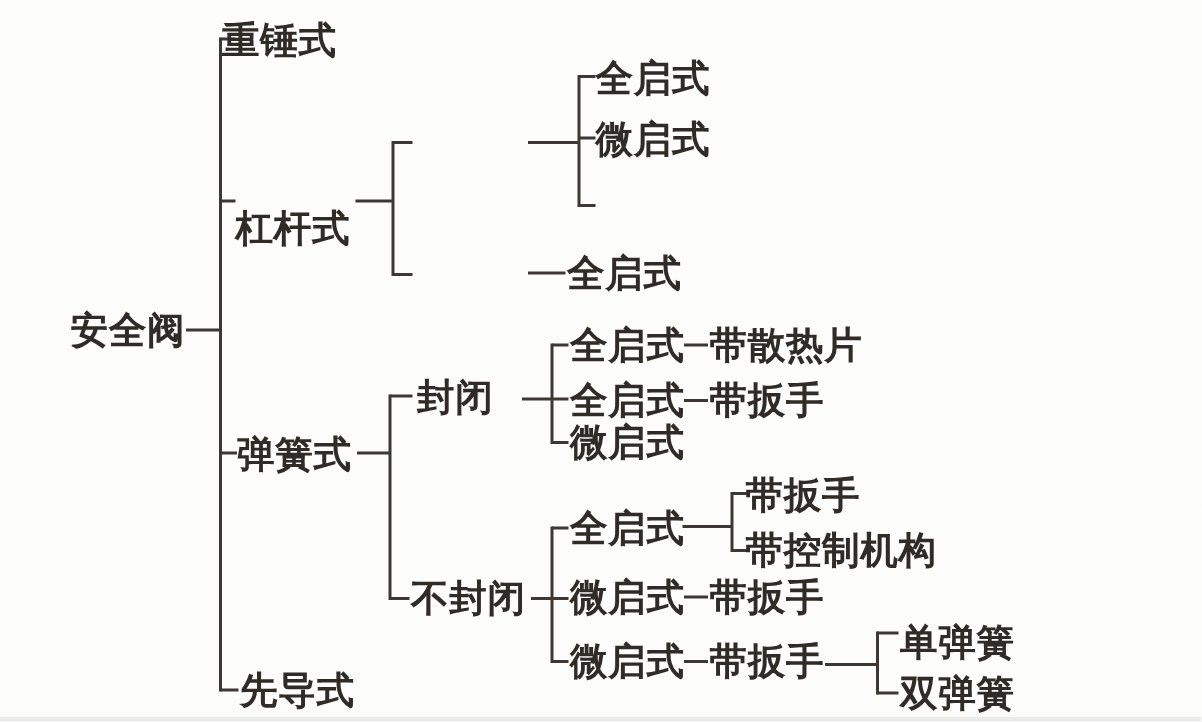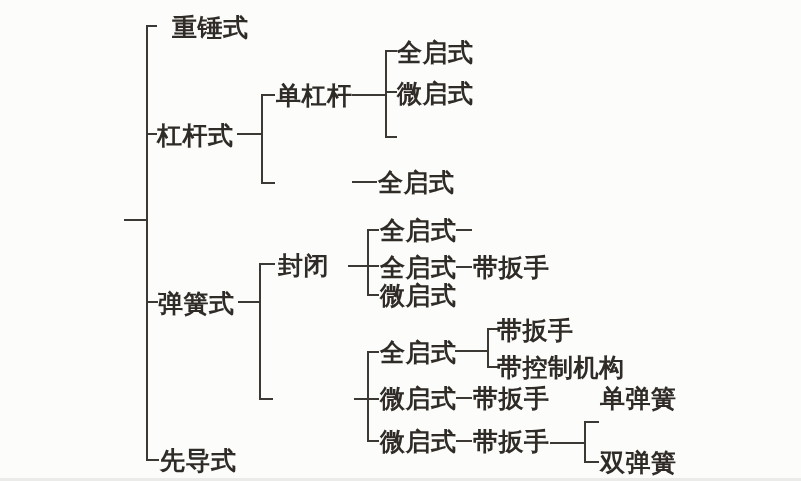--- a/index.html
+++ b/index.html
@@ -27,66 +27,68 @@
   .scan-edge-bottom {
     position:absolute; left:0; bottom:0; width:801px; height:3px;
     background:#ebebe9;
   }
 </style>
 </head>
 <body>
 
 <div class="stage">
 
+  <span class="node" style="left:47px;top:220px">安全阀</span>
   <div class="hl" style="left:124px;top:219px;width:24px"></div>
   <div class="vl" style="left:146px;top:25px;height:436px"></div>
 
   <div class="hl" style="left:147px;top:25px;width:10px"></div>
   <div class="hl" style="left:147px;top:133px;width:10px"></div>
   <div class="hl" style="left:147px;top:301px;width:11px"></div>
   <div class="hl" style="left:147px;top:459px;width:12px"></div>
 
-  <span class="node" style="left:172px;top:27px">重锤式</span>
-  <span class="node" style="left:157px;top:135px">杠杆式</span>
+  <span class="node" style="left:148px;top:27px">重锤式</span>
+  <span class="node" style="left:157px;top:152px">杠杆式</span>
   <span class="node" style="left:160px;top:460px">先导式</span>
   <span class="node" style="left:158px;top:303px">弹簧式</span>
 
   <div class="hl" style="left:237px;top:133px;width:25px"></div>
   <div class="vl" style="left:261px;top:94px;height:90px"></div>
   <div class="hl" style="left:262px;top:94px;width:13px"></div>
   <div class="hl" style="left:262px;top:182px;width:13px"></div>
 
-  <span class="node" style="left:276px;top:95px">单杠杆</span>
 
   <div class="hl" style="left:352px;top:94px;width:34px"></div>
   <div class="vl" style="left:385px;top:50px;height:88px"></div>
   <div class="hl" style="left:386px;top:50px;width:11px"></div>
   <div class="hl" style="left:386px;top:91px;width:11px"></div>
   <div class="hl" style="left:386px;top:136px;width:11px"></div>
 
   <span class="node" style="left:397px;top:52px">全启式</span>
   <span class="node" style="left:397px;top:93px">微启式</span>
 
   <div class="hl" style="left:352px;top:181px;width:25px"></div>
   <span class="node" style="left:378px;top:182px">全启式</span>
 
   <div class="hl" style="left:238px;top:301px;width:22px"></div>
   <div class="vl" style="left:259px;top:263px;height:137px"></div>
   <div class="hl" style="left:260px;top:263px;width:15px"></div>
   <div class="hl" style="left:260px;top:398px;width:13px"></div>
 
   <span class="node" style="left:278px;top:265px">封闭</span>
+  <span class="node" style="left:274px;top:399px">不封闭</span>
 
   <div class="hl" style="left:348px;top:265px;width:31px"></div>
   <div class="vl" style="left:367px;top:229px;height:67px"></div>
   <div class="hl" style="left:368px;top:229px;width:11px"></div>
   <div class="hl" style="left:368px;top:294px;width:11px"></div>
 
   <span class="node" style="left:380px;top:230px">全启式</span>
   <div class="hl" style="left:456px;top:229px;width:16px"></div>
+  <span class="node" style="left:473px;top:230px">带散热片</span>
 
   <span class="node" style="left:380px;top:267px">全启式</span>
   <div class="hl" style="left:456px;top:266px;width:16px"></div>
   <span class="node" style="left:473px;top:267px">带扳手</span>
 
   <span class="node" style="left:380px;top:295px">微启式</span>
 
   <div class="hl" style="left:354px;top:398px;width:25px"></div>
   <div class="vl" style="left:367px;top:351px;height:91px"></div>
   <div class="hl" style="left:368px;top:351px;width:11px"></div>
@@ -107,17 +109,17 @@
 
   <span class="node" style="left:380px;top:441px">微启式</span>
   <div class="hl" style="left:456px;top:440px;width:16px"></div>
   <span class="node" style="left:473px;top:441px">带扳手</span>
 
   <div class="hl" style="left:550px;top:442px;width:35px"></div>
   <div class="vl" style="left:584px;top:421px;height:42px"></div>
   <div class="hl" style="left:585px;top:421px;width:14px"></div>
   <div class="hl" style="left:585px;top:461px;width:14px"></div>
 
-  <span class="node" style="left:600px;top:398px">单弹簧</span>
+  <span class="node" style="left:600px;top:428px">单弹簧</span>
   <span class="node" style="left:600px;top:462px">双弹簧</span>
 
   <div class="scan-edge-bottom"></div>
 </div>
 
 </body></html>

